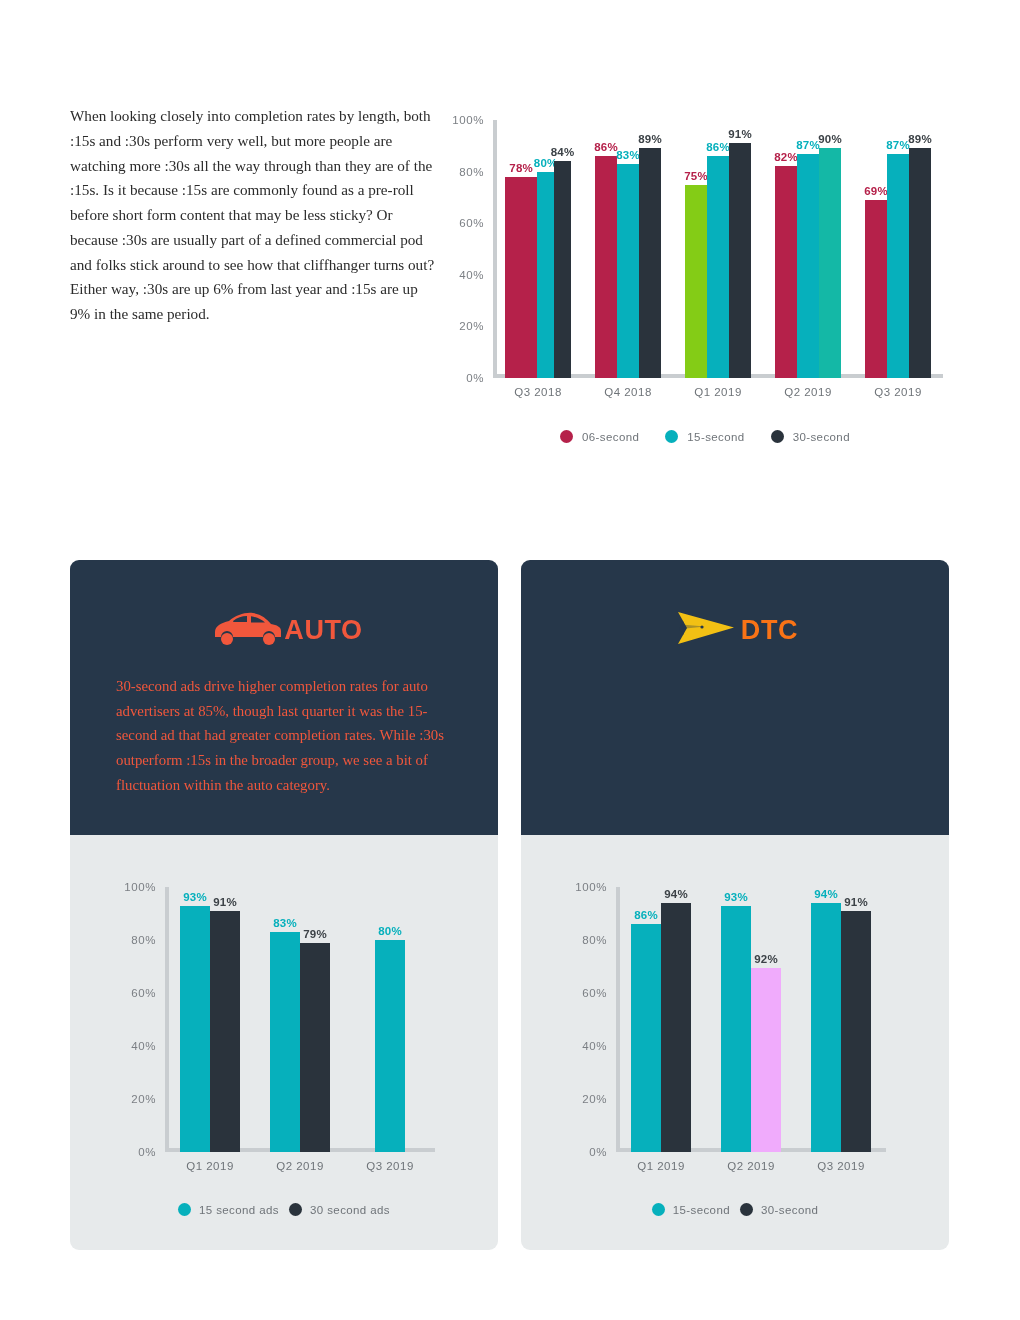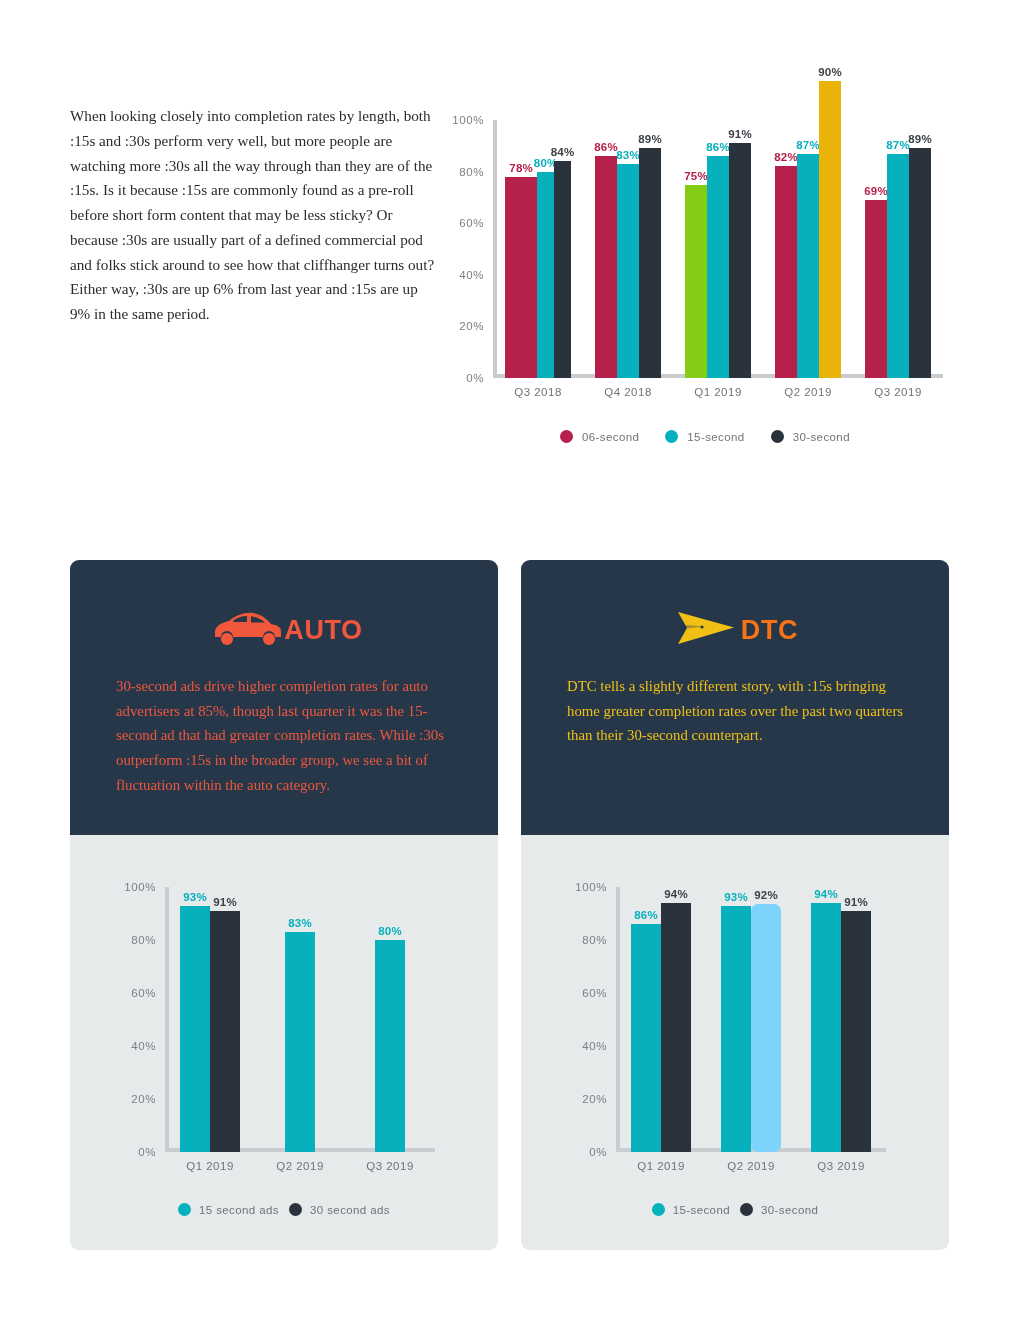--- a/index.html
+++ b/index.html
@@ -166,21 +166,21 @@
           </div>
           <div class="xtick">Q1 2019</div>
         </div>
         <div class="group" style="left: 282px; width: 66px; height: 258px;">
           <div class="bar" style="width: 22px; height: 211.56px; background: rgb(181, 33, 74);">
             <span class="bar-label" style="color: rgb(181, 33, 74);">82%</span>
           </div>
           <div class="bar" style="width: 22px; height: 224.46px; background: rgb(6, 176, 188);">
             <span class="bar-label" style="color: rgb(6, 176, 188);">87%</span>
           </div>
-          <div class="bar" style="width: 22px; height: 297px; background: #eab308;">
+          <div class="bar" style="width: 22px; height: 230px; background: #14b8a6;">
             <span class="bar-label" style="color: rgb(60, 66, 71);">90%</span>
           </div>
           <div class="xtick">Q2 2019</div>
         </div>
         <div class="group" style="left: 372px; width: 66px; height: 258px;">
           <div class="bar" style="width: 22px; height: 178.02px; background: rgb(181, 33, 74);">
             <span class="bar-label" style="color: rgb(181, 33, 74);">69%</span>
           </div>
           <div class="bar" style="width: 22px; height: 224.46px; background: rgb(6, 176, 188);">
             <span class="bar-label" style="color: rgb(6, 176, 188);">87%</span>
@@ -240,20 +240,23 @@
               </div>
               <div class="bar" style="width: 30px; height: 241.15px; background: rgb(42, 51, 60);">
                 <span class="bar-label" style="color: rgb(60, 66, 71);">91%</span>
               </div>
               <div class="xtick">Q1 2019</div>
             </div>
             <div class="group" style="left: 105px; width: 60px; height: 265px;">
               <div class="bar" style="width: 30px; height: 219.95px; background: rgb(6, 176, 188);">
                 <span class="bar-label" style="color: rgb(6, 176, 188);">83%</span>
               </div>
+              <div class="bar" style="width: 30px; height: 209.35px; background: rgb(42, 51, 60);">
+                <span class="bar-label" style="color: rgb(60, 66, 71);">79%</span>
+              </div>
               <div class="xtick">Q2 2019</div>
             </div>
             <div class="group" style="left: 195px; width: 60px; height: 265px;">
               <div class="bar" style="width: 30px; height: 212px; background: rgb(6, 176, 188);">
                 <span class="bar-label" style="color: rgb(6, 176, 188);">80%</span>
               </div>
               <div class="xtick">Q3 2019</div>
             </div>
           </div>
       </div>
@@ -277,21 +280,20 @@
           <svg width="68" height="40" viewBox="0 0 68 40">
             <path fill="#f2c014" d="M6 4 L62 19.5 L6 36 L15 20 Z"></path>
             <path fill="#26374a" d="M6 4 L34 18.5 L14.5 19 Z" opacity="0.0"></path>
             <path fill="#26374a" d="M9 16.5 L33 18.6 L9 21 Z" opacity="0.35"></path>
             <path fill="#26374a" d="M12 13 L12 27 L7 21 Z" opacity="0.55"></path>
             <circle fill="#26374a" cx="30" cy="19" r="1.6"></circle>
           </svg>
         </span>
         <span class="card-title" style="color:#f97316">DTC</span>
       </div>
-      <div class="card-body" style="color:#f2c014">DTC tells a slightly different story, with :15s bringing home greater completion rates over the past two quarters than their 30-second counterpart.</div>
     </div>
     <div class="card-chart-area">
       <div class="subchart">
         <div class="plot">
             <div class="axis-y" style="left: 0px;"></div>
             <div class="axis-x" style="bottom: 0px;"></div>
             <div class="ytick" style="top: 265px;">0%</div>
             <div class="ytick" style="top: 212px;">20%</div>
             <div class="ytick" style="top: 159px;">40%</div>
             <div class="ytick" style="top: 106px;">60%</div>
@@ -303,21 +305,21 @@
               </div>
               <div class="bar" style="width: 30px; height: 249.1px; background: rgb(42, 51, 60);">
                 <span class="bar-label" style="color: rgb(60, 66, 71);">94%</span>
               </div>
               <div class="xtick">Q1 2019</div>
             </div>
             <div class="group" style="left: 105px; width: 60px; height: 265px;">
               <div class="bar" style="width: 30px; height: 246.45px; background: rgb(6, 176, 188);">
                 <span class="bar-label" style="color: rgb(6, 176, 188);">93%</span>
               </div>
-              <div class="bar" style="width: 30px; height: 248px; background: #7dd3fc; border-radius: 7px;">
+              <div class="bar" style="width: 30px; height: 184px; background: #f0abfc;">
                 <span class="bar-label" style="color: rgb(60, 66, 71);">92%</span>
               </div>
               <div class="xtick">Q2 2019</div>
             </div>
             <div class="group" style="left: 195px; width: 60px; height: 265px;">
               <div class="bar" style="width: 30px; height: 249.1px; background: rgb(6, 176, 188);">
                 <span class="bar-label" style="color: rgb(6, 176, 188);">94%</span>
               </div>
               <div class="bar" style="width: 30px; height: 241.15px; background: rgb(42, 51, 60);">
                 <span class="bar-label" style="color: rgb(60, 66, 71);">91%</span>

